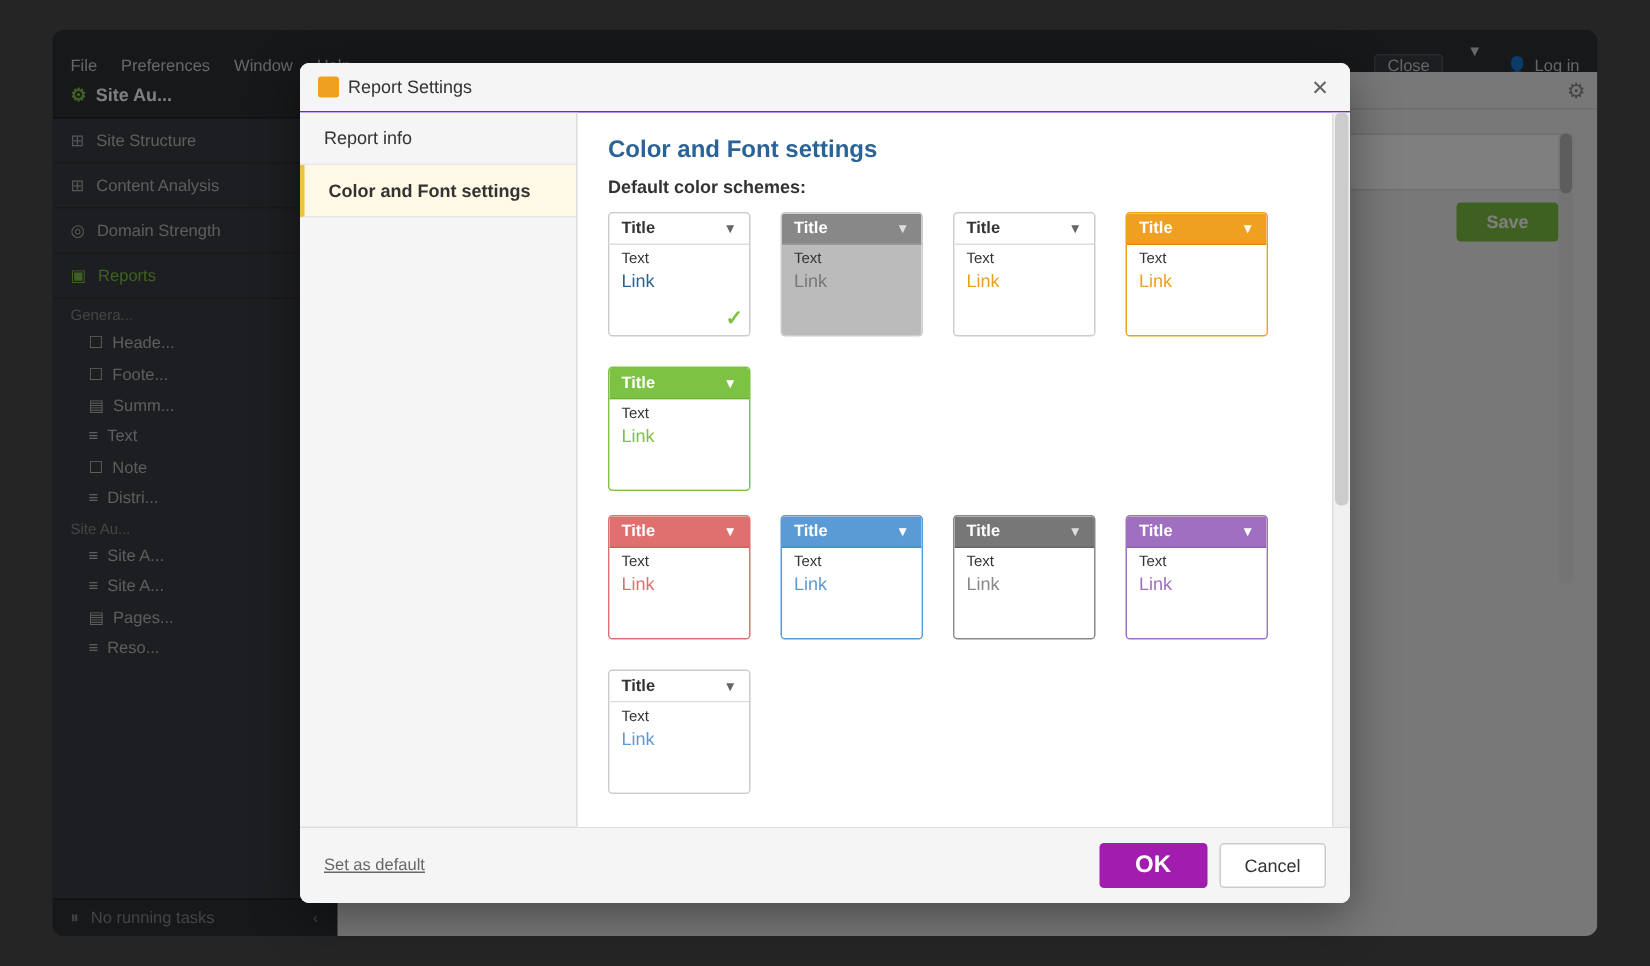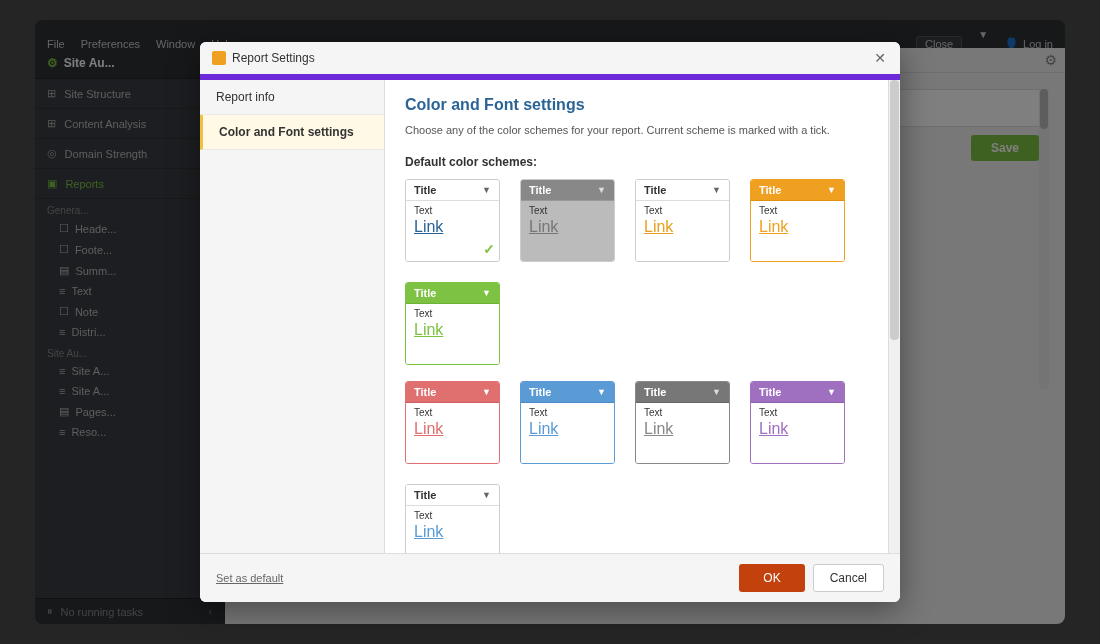--- a/index.html
+++ b/index.html
@@ -150,21 +150,21 @@
       width: 700px;
       max-height: 560px;
       display: flex;
       flex-direction: column;
       box-shadow: 0 8px 32px rgba(0,0,0,0.4);
       overflow: hidden;
     }
 
     .modal-titlebar {
       background: #f5f5f5;
-      border-bottom: 6px solid #6d28d9;
+      border-bottom: 1px solid #6d28d9;
       padding: 8px 12px;
       display: flex;
       align-items: center;
       justify-content: space-between;
     }
 
     .modal-title {
       font-size: 12px;
       color: #333;
       display: flex;
@@ -273,22 +273,21 @@
       background: #fff;
     }
 
     .scheme-card-text {
       font-size: 10px;
       color: #333;
       margin-bottom: 2px;
     }
 
     .scheme-card-link {
-      font-size: 16px;
-      text-decoration: underline;
+      font-size: 12px;
     }
 
     .scheme-dropdown-icon {
       font-size: 9px;
       color: #666;
     }
 
     .check-mark {
       position: absolute;
       bottom: 4px;
@@ -314,28 +313,28 @@
       text-decoration: underline;
       cursor: pointer;
     }
 
     .footer-buttons {
       display: flex;
       gap: 8px;
     }
 
     .btn-ok {
-      background: #c2410c;
+      background: #a21caf;
       color: #fff;
       border: none;
       padding: 6px 24px;
       border-radius: 3px;
       cursor: pointer;
-      font-size: 12px;
-      font-weight: normal;
+      font-size: 16px;
+      font-weight: bold;
     }
 
     .btn-cancel {
       background: #fff;
       color: #333;
       border: 1px solid #ccc;
       padding: 6px 16px;
       border-radius: 3px;
       cursor: pointer;
       font-size: 12px;
@@ -507,21 +506,20 @@
 
     <div class="modal-body">
 
       <div class="modal-sidebar">
         <div class="modal-nav-item">Report info</div>
         <div class="modal-nav-item active">Color and Font settings</div>
       </div>
 
       <div class="modal-content">
         <h2>Color and Font settings</h2>
-        <p>Choose any of the color schemes for your report. Current scheme is marked with a tick.</p>
 
         <div class="section-label">Default color schemes:</div>
 
         <div class="scheme-grid">
 
           <div class="scheme-card" style="border:1px solid #ccc;">
             <div class="scheme-card-title" style="background:#fff;color:#333;border-bottom:1px solid #ddd;">
               <span>Title</span>
               <span class="scheme-dropdown-icon">▼</span>
             </div>

